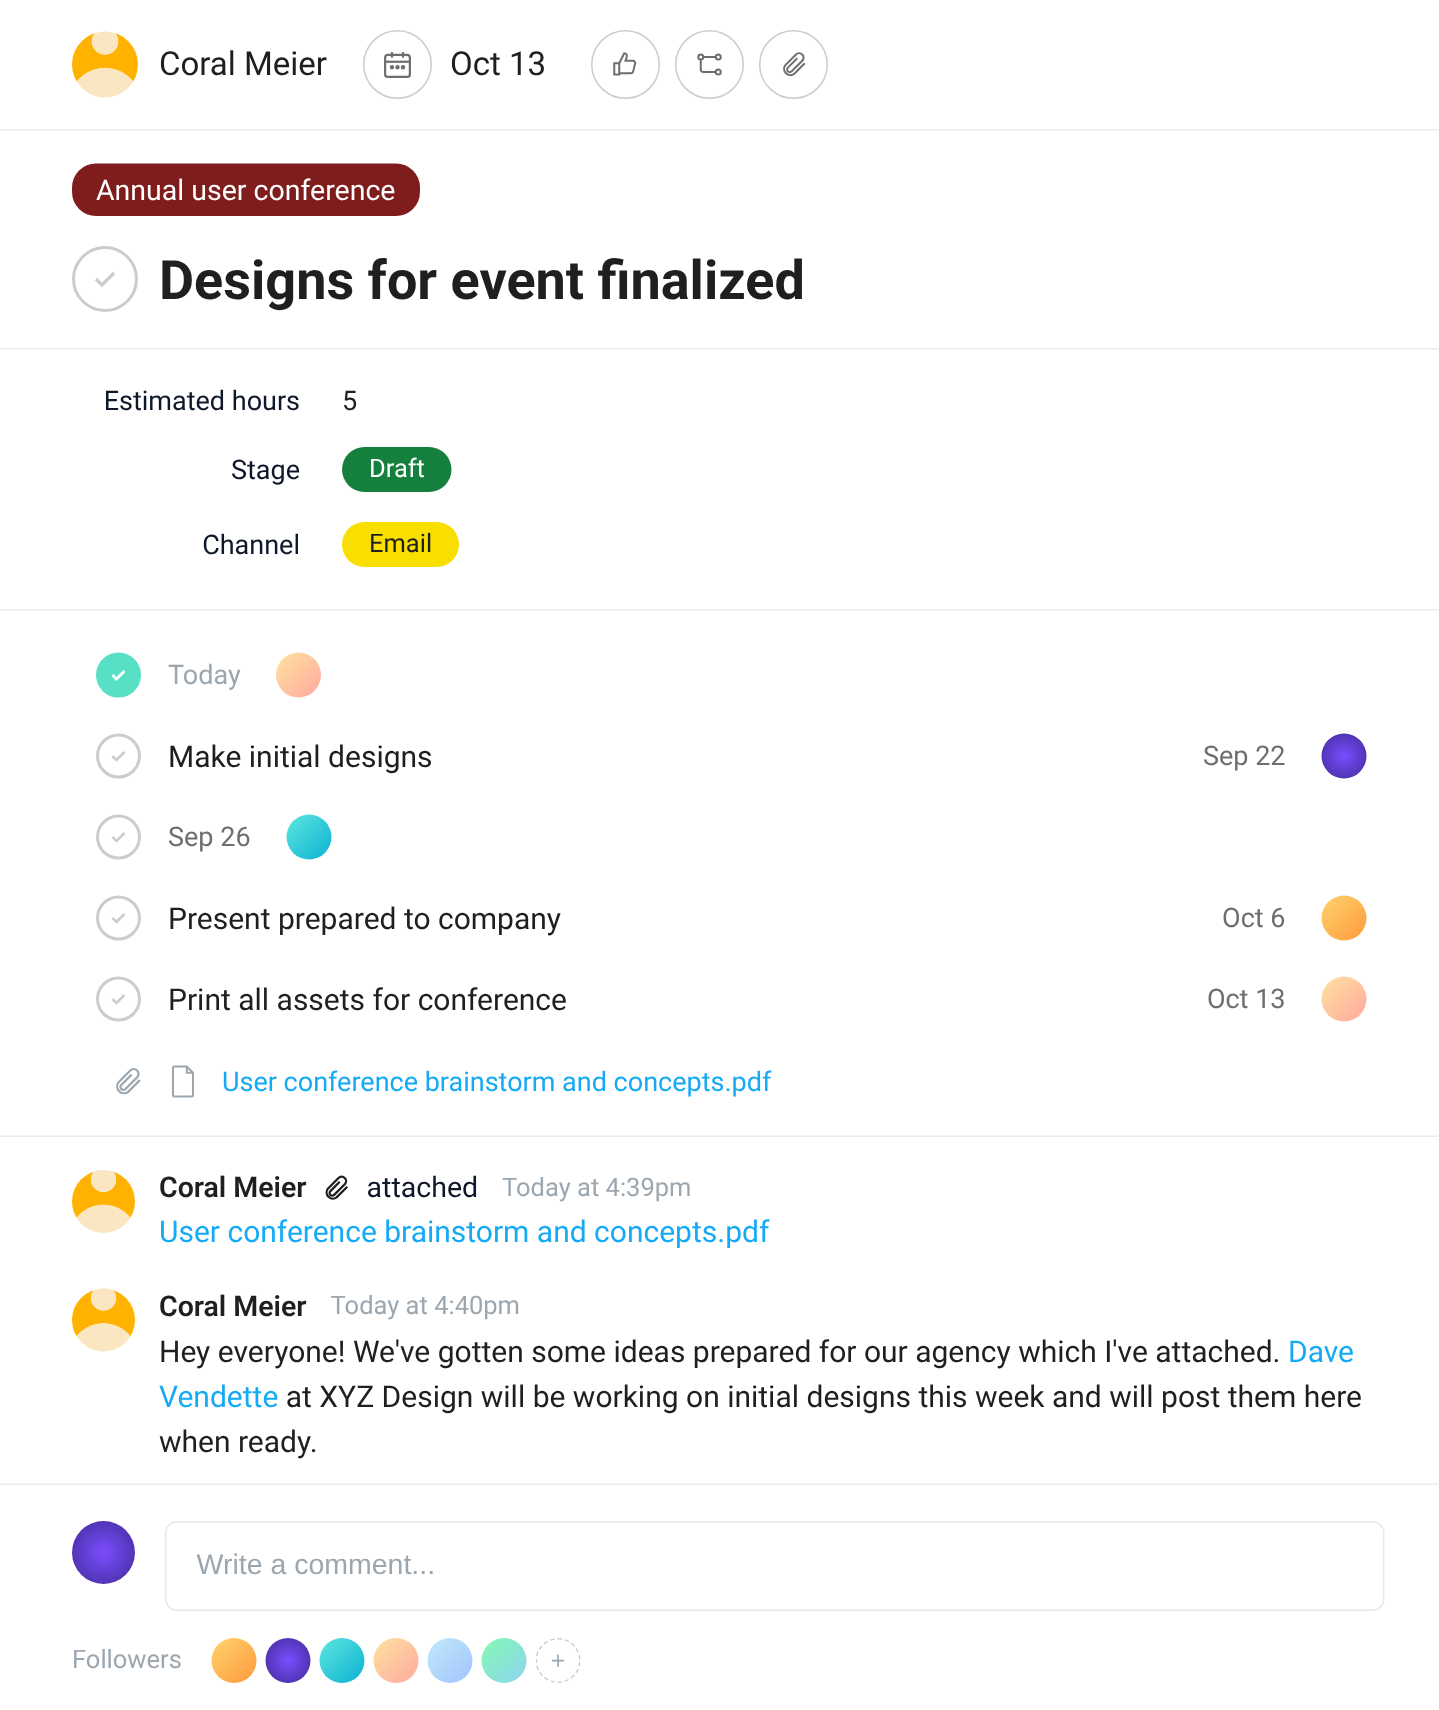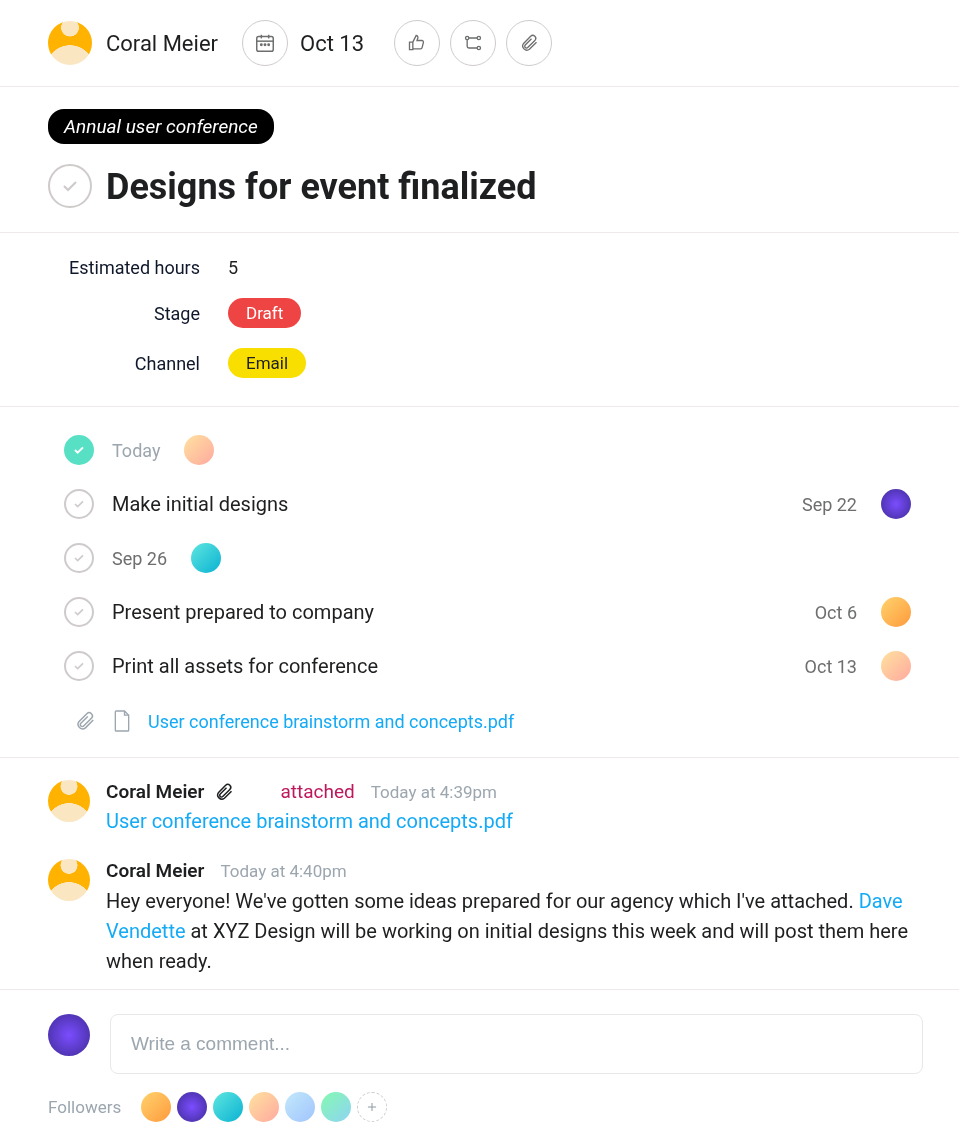--- a/index.html
+++ b/index.html
@@ -61,27 +61,26 @@
   .date-text { font-size: 22px; color: #1e1f21; margin-right: 16px;}
   .header-icons { display: flex; gap: 10px; }
 
   
   .title-area {
     padding: 22px 48px 24px 48px;
     border-bottom: 1px solid #edeae9;
   }
   .project-pill {
     display: inline-block;
-    background: #000000;
+    background: #7f1d1d;
     color: #fff;
     padding: 6px 16px;
     border-radius: 16px;
     font-size: 19px;
     margin-bottom: 20px;
-    font-style: italic;
   }
   .title-row { display: flex; align-items: flex-end; gap: 14px; }
   .complete-circle {
     width: 44px; height: 44px; border-radius: 50%;
     border: 2px solid #cfcbcb;
     display: inline-flex; align-items: center; justify-content: center;
     color: #cfcbcb;
   }
   .task-title { font-size: 36px; font-weight: 700; color: #1e1f21; }
 
@@ -101,21 +100,21 @@
     padding-right: 28px;
   }
   .field-value { font-size: 18px; color: #1e1f21; }
   .pill {
     display: inline-block;
     padding: 5px 18px;
     border-radius: 16px;
     font-size: 17px;
     color: #fff;
   }
-  .pill-orange { background: #ef4444; }
+  .pill-orange { background: #15803d; }
   .pill-yellow { background: #f8df00; color: #1e1f21; }
 
   
   .subtasks {
     padding: 16px 48px 20px 64px;
     border-bottom: 1px solid #edeae9;
   }
   .subtask-row {
     display: flex; align-items: center; gap: 18px;
     padding: 12px 0;
@@ -155,21 +154,21 @@
   
   .activity {
     padding: 22px 48px 30px 48px;
   }
   .activity-item {
     display: flex; gap: 16px; margin-bottom: 26px;
   }
   .activity-body { flex: 1; }
   .activity-header { display: flex; align-items: center; gap: 10px; flex-wrap: wrap; }
   .actor { font-size: 19px; font-weight: 600; }
-  .action-text { font-size: 19px; color: #be185d; margin-left: 36px; }
+  .action-text { font-size: 19px; color: #0f172a; }
   .timestamp { font-size: 17px; color: #9ca6af; margin-left: 6px; }
   .activity-link { color: #14aaf5; font-size: 20px; text-decoration: none; display: inline-block; margin-top: 6px; }
   .comment-text { font-size: 20px; color: #1e1f21; line-height: 1.5; margin-top: 4px; }
   .mention { color: #14aaf5; }
 
   
   .composer-area {
     position: absolute;
     left: 0; right: 0; bottom: 0;
     border-top: 1px solid #edeae9;

